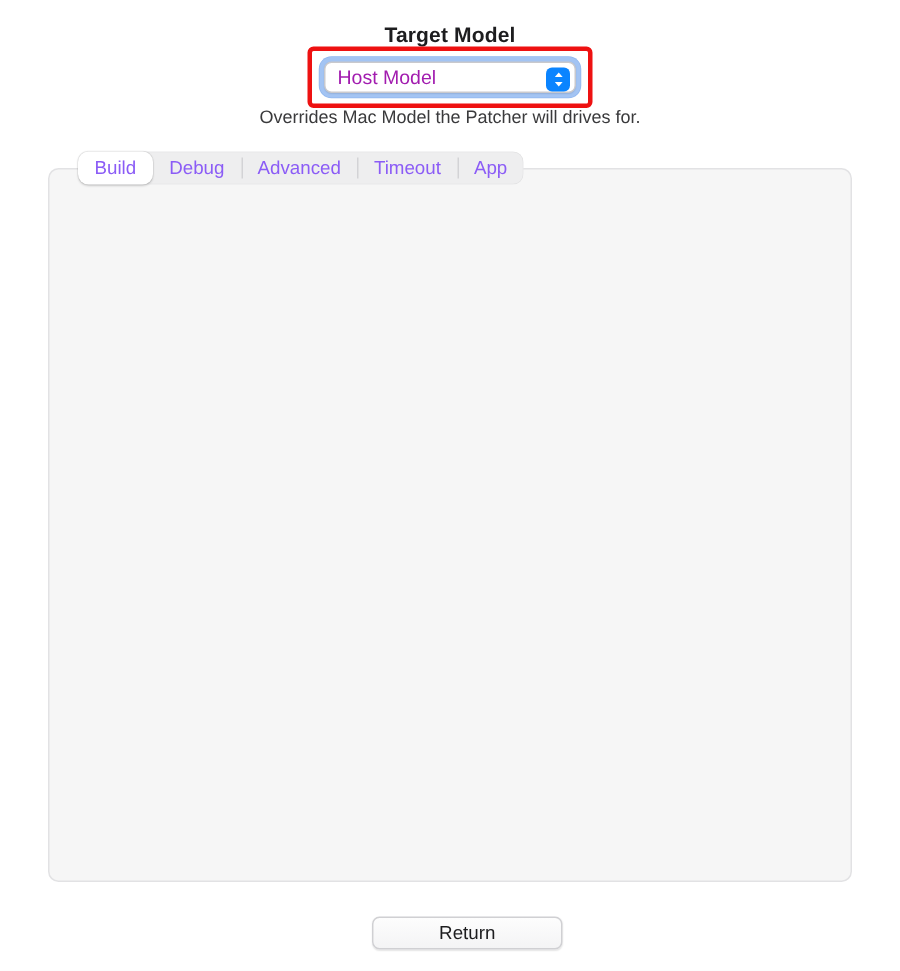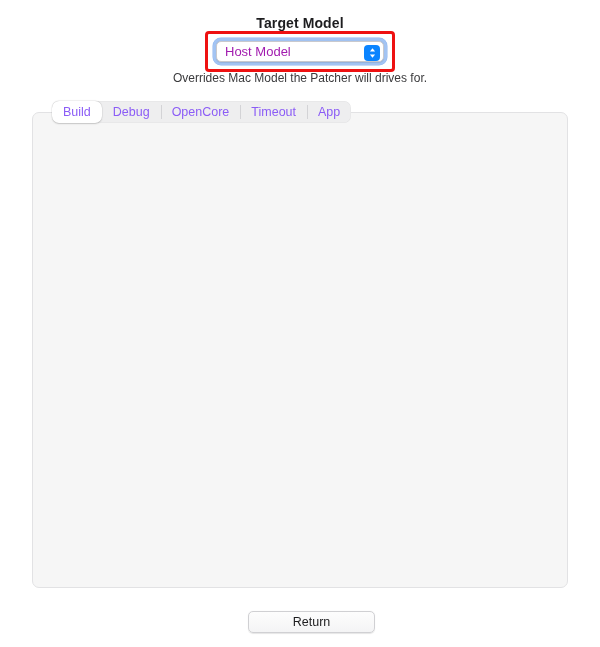--- a/index.html
+++ b/index.html
@@ -273,21 +273,21 @@
       </span>
     </div>
   </div>
   <div class="annot-rect"></div>
 
   <div class="target-sub">Overrides Mac Model the Patcher will drives for.</div>
 
   <div class="tabbar">
     <div class="tab active">Build</div>
     <div class="tab">Debug</div>
-    <div class="tab">OpenCore</div>
+    <div class="tab">Advanced</div>
     <div class="tab">Timeout</div>
     <div class="tab">App</div>
   </div>
 
   <div class="panel"></div>
 
   <div class="section-head sh-general">General</div>
 
   <div class="opt" style="left:45px; top:184px; width:260px;">
     <span class="cb"></span>

